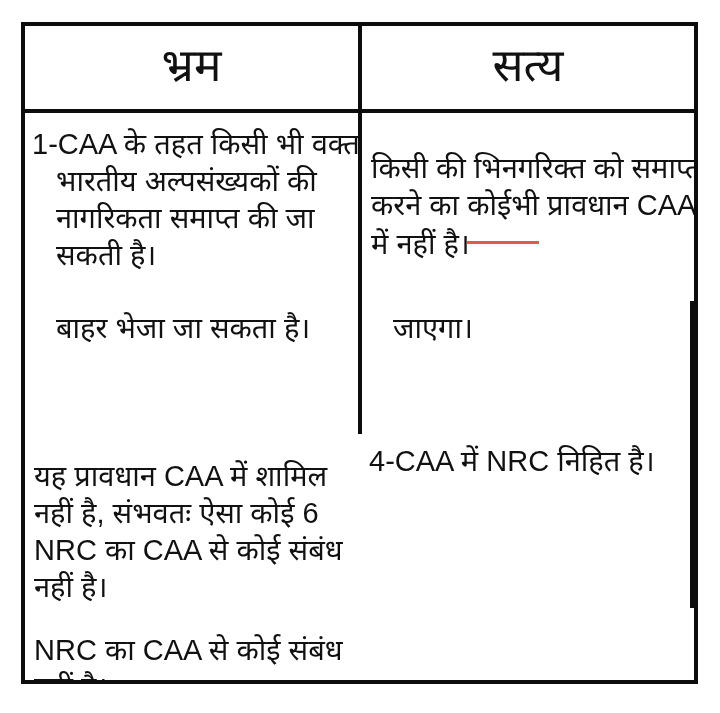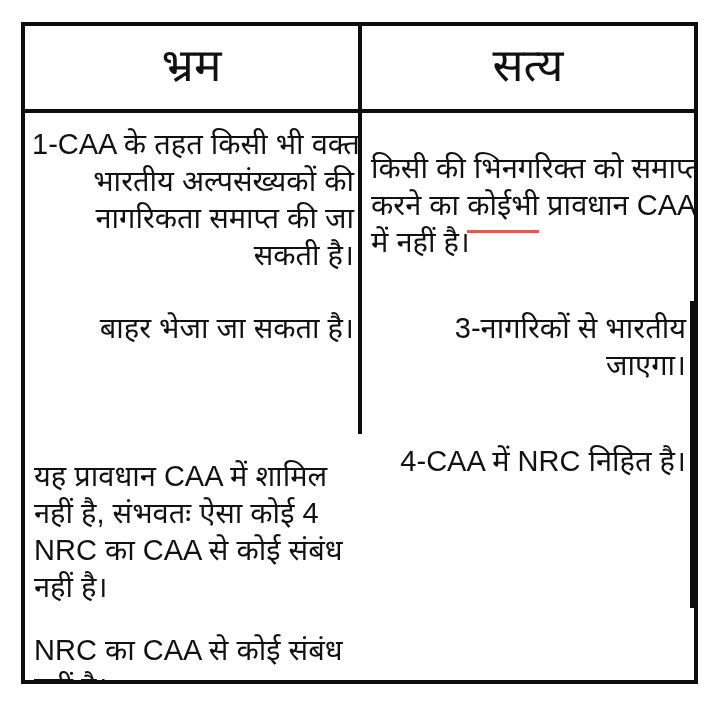--- a/index.html
+++ b/index.html
@@ -44,38 +44,38 @@
     font-size: 46px;
     line-height: 1;
     padding-bottom: 6px;
   }
   .body-cell {
     font-size: 29px;
     line-height: 37px;
   }
   .body-cell.col-left {
     padding: 9px 4px 0 7px;
-    text-align: right;
   }
   .body-cell.col-right {
     padding: 0 6px 0 9px;
     margin-top: 24px;
   }
   .row-first {
     padding-top: 13px !important;
   }
   .line {
     white-space: nowrap;
   }
   .col-left .line.cont {
     padding-left: 24px;
   }
   .spell-underline {
     border-bottom: 3px solid #e05a4e;
-    padding-bottom: 9px;
+    padding-bottom: 17px;
+    font-family: Liberation Mono, monospace;
   }
 </style>
 </head>
 <body>
 
 <div class="page">
   <div class="myth-truth-table">
 
     <div class="cell header-cell col-left">
       <span>भ्रम</span>
@@ -96,26 +96,25 @@
         <span>करने का </span><span class="spell-underline">कोईभी</span><span> प्रावधान CAA</span>
       </div>
       <div class="line">में नहीं है।</div>
     </div>
 
     <div class="cell body-cell col-left">
       <div class="line cont">बाहर भेजा जा सकता है।</div>
     </div>
 
     <div class="cell body-cell col-left">
-      <div class="line">3-नागरिकों से भारतीय</div>
       <div class="line cont">जाएगा।</div>
     </div>
     <div class="cell body-cell col-right">
       <div class="line">यह प्रावधान CAA में शामिल</div>
-      <div class="line">नहीं है, संभवतः ऐसा कोई 4</div>
+      <div class="line">नहीं है, संभवतः ऐसा कोई 6</div>
       <div class="line">NRC का CAA से कोई संबंध</div>
       <div class="line">नहीं है।</div>
     </div>
 
     <div class="cell body-cell col-left">
       <div class="line">4-CAA में NRC निहित है।</div>
     </div>
     <div class="cell body-cell col-right">
       <div class="line">NRC का CAA से कोई संबंध</div>
       <div class="line">नहीं है।</div>

